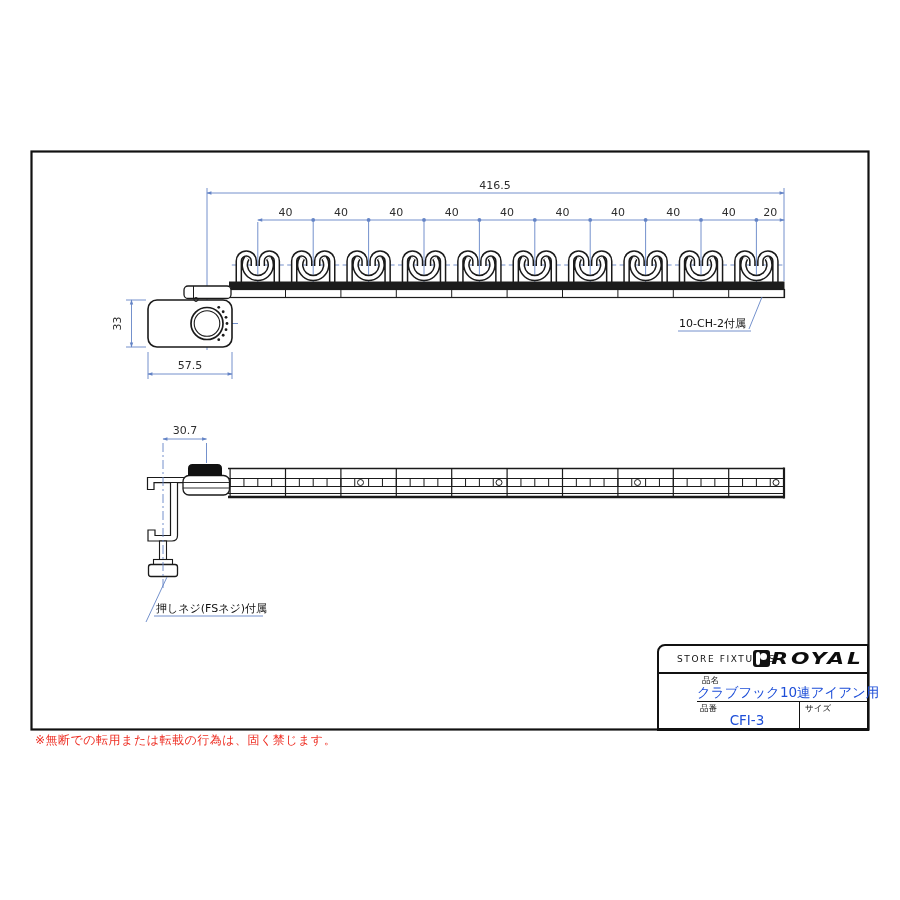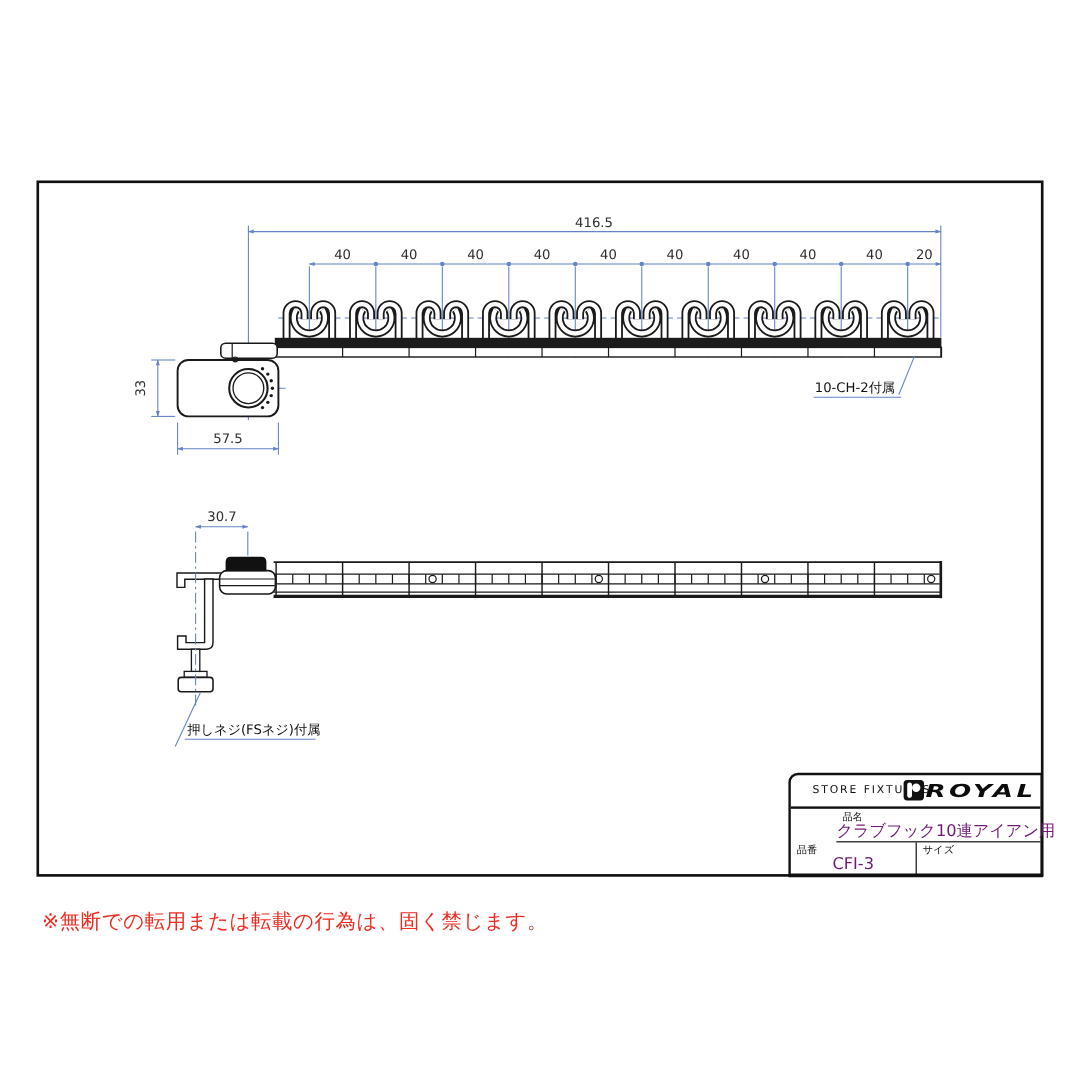--- a/index.html
+++ b/index.html
@@ -15,27 +15,27 @@
       border:2px solid #111;border-bottom-width:3px;border-radius:8px 0 0 0;background:#fff;}
   .tb-header{position:relative;height:26px;border-bottom:2px solid #111;}
   .store-fix{position:absolute;left:18px;top:8px;font-size:9px;letter-spacing:1.6px;color:#111;white-space:nowrap;}
   .brand{position:absolute;right:3px;top:3px;height:19px;display:flex;align-items:center;font-style:italic;}
   .brand-mark{width:17px;height:17px;background:#111;border-radius:3px;position:relative;flex:none;}
   .brand-mark .bm-bar{position:absolute;left:3px;top:2px;width:4px;height:13px;background:#fff;border-radius:2px;}
   .brand-mark .bm-dot{position:absolute;right:3px;top:3px;width:7px;height:7px;background:#fff;border-radius:50%;}
   .brand-text{font-weight:900;font-size:15px;letter-spacing:2px;color:#0c0c0c;
               transform:scaleX(1.45);transform-origin:right center;margin-left:30px;}
   .tb-name{position:relative;height:27px;border-bottom:1.5px solid #111;margin-left:38px;}
-  .tb-row{position:relative;height:27px;display:flex;}
+  .tb-row{position:relative;height:27px;display:flex;padding-left:36px;}
   .tb-label{position:absolute;left:5px;top:1px;font-size:8.5px;color:#111;}
-  .tb-value{position:absolute;left:0;right:0;top:10px;text-align:center;font-size:13.5px;color:#701a75;white-space:nowrap;}
+  .tb-value{position:absolute;left:0;right:0;top:10px;text-align:center;font-size:13.5px;color:#1d4ed8;white-space:nowrap;}
   .cell-l{position:relative;width:104px;border-right:1.5px solid #111;}
   .cell-r{position:relative;flex:1;}
 
-  .disclaimer{position:absolute;left:35px;top:756px;font-size:17px;letter-spacing:0.5px;white-space:nowrap;}
+  .disclaimer{position:absolute;left:35px;top:732px;font-size:12px;letter-spacing:0.5px;white-space:nowrap;}
 </style>
 </head>
 <body>
 
 <div class="sheet">
 
 <svg id="dwg" width="900" height="900" viewBox="0 0 900 900">
   <defs>
     <marker id="ar" viewBox="0 0 10 10" refX="9" refY="5" markerWidth="9.5" markerHeight="5.5" orient="auto-start-reverse">
       <path d="M0,1.6 L10,5 L0,8.4 z" fill="#6484c6"></path>

